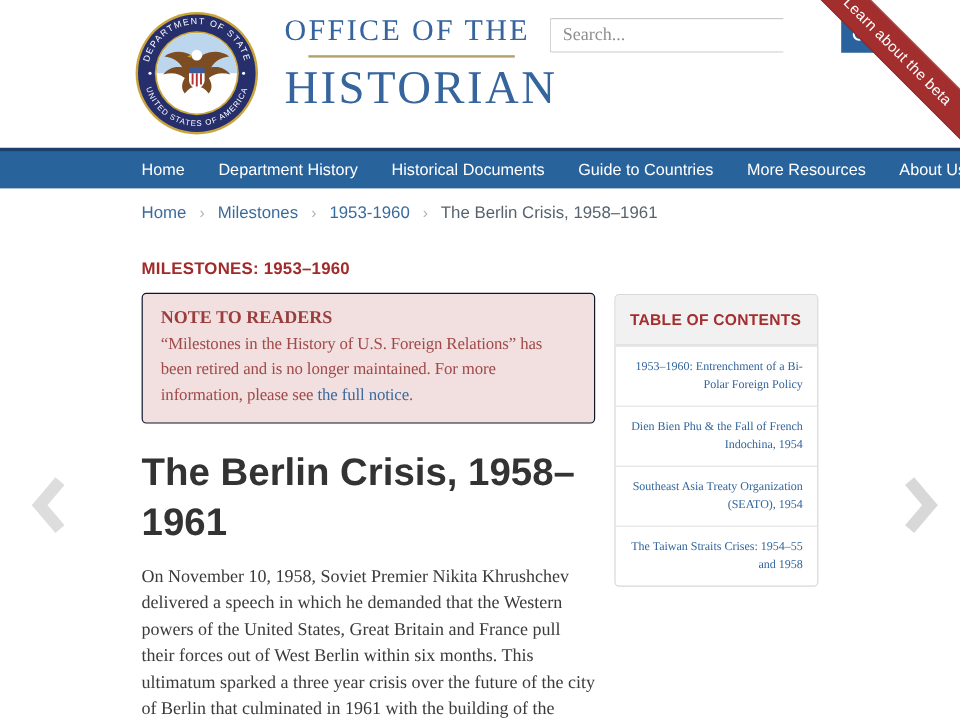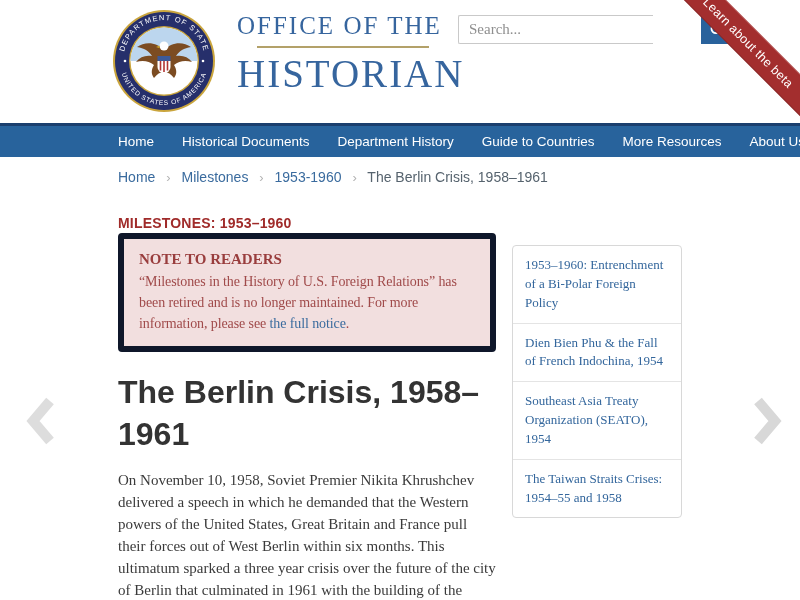--- a/index.html
+++ b/index.html
@@ -34,35 +34,35 @@
   .breadcrumb { margin:12px 0 12px 118px; font-size:14px; }
   .crumb-link { color:#3a6b9e; cursor:pointer; }
   .crumb-sep { color:#b3b3b3; margin:0 7px; font-size:13px; }
   .crumb-current { color:#56636e; }
 
   
   .content { display:flex; margin:30px 0 0 118px; width:564px; gap:16px; align-items:flex-start; }
   .main-col { width:378px; }
   .kicker { color:#a02b2a; font-weight:bold; font-size:14px; letter-spacing:0.2px; }
 
-  .note { margin-top:2px; background:#f2dfdf; border:6px solid #0f172a; border-radius:4px; padding:12px 15px;
+  .note { margin-top:13px; background:#f2dfdf; border:1px solid #0f172a; border-radius:4px; padding:12px 15px;
           font-family:"Liberation Serif",serif; color:#a04a4a; }
   .note-heading { font-weight:bold; color:#993d3d; font-size:15px; margin-bottom:3px; }
   .note-body { font-size:14px; line-height:1.5; letter-spacing:-0.1px; }
   .note-link { color:#3a6b9e; cursor:pointer; }
 
   .page-title { margin-top:20px; font-size:32px; line-height:1.3; color:#333333; font-weight:bold; }
   .body-text { margin-top:14px; font-family:"Liberation Serif",serif; font-size:15px; line-height:22px; color:#3a3a3a; }
 
   
   .sidebar { width:170px; margin-top:30px; border:1px solid #d8d8d8; border-radius:4px; overflow:hidden; background:#fff; }
   .toc-header { background:#f1f1f1; padding:13px 12px; color:#a42e2e; font-weight:bold; font-size:13px;
                 border-bottom:1px solid #d8d8d8; letter-spacing:0.2px; }
-  .toc-item { padding:10px 12px; font-family:"Liberation Serif",serif; font-size:13px; line-height:1.45;
-              color:#33669c; cursor:pointer; border-top:1px solid #e4e4e4; }
+  .toc-item { padding:10px 12px; font-family:"Liberation Serif",serif; font-size:10px; line-height:1.45;
+              color:#33669c; cursor:pointer; border-top:1px solid #e4e4e4;text-align:right; }
   .toc-item:first-of-type { border-top:none; }
 
   
   .arrow { position:absolute; top:394px; cursor:pointer; }
   .arrow-left { left:22px; }
   .arrow-right { right:14px; }
 </style>
 </head>
 <body>
 
@@ -114,22 +114,22 @@
     </button>
   </div>
 
   <div class="ribbon-wrap">
     <div class="ribbon">Learn about the beta</div>
   </div>
 </div>
 
 <div class="nav">
   <div class="nav-item">Home</div>
+  <div class="nav-item">Department History</div>
   <div class="nav-item">Historical Documents</div>
-  <div class="nav-item">Department History</div>
   <div class="nav-item">Guide to Countries</div>
   <div class="nav-item">More Resources</div>
   <div class="nav-item">About Us</div>
 </div>
 
 <div class="breadcrumb">
   <span class="crumb-link">Home</span>
   <span class="crumb-sep">›</span>
   <span class="crumb-link">Milestones</span>
   <span class="crumb-sep">›</span>
@@ -147,20 +147,21 @@
       <div class="note-heading">NOTE TO READERS</div>
       <div class="note-body"><span>“Milestones in the History of U.S. Foreign Relations” has been retired and is no longer maintained. For more information, please see </span><span class="note-link">the full notice</span><span>.</span></div>
     </div>
 
     <h1 class="page-title">The Berlin Crisis, 1958–1961</h1>
 
     <p class="body-text">On November 10, 1958, Soviet Premier Nikita Khrushchev delivered a speech in which he demanded that the Western powers of the United States, Great Britain and France pull their forces out of West Berlin within six months. This ultimatum sparked a three year crisis over the future of the city of Berlin that culminated in 1961 with the building of the Berlin Wall. The division of Germany and its capital city of Berlin among the</p>
   </div>
 
   <div class="sidebar">
+    <div class="toc-header">TABLE OF CONTENTS</div>
     <div class="toc-item">1953–1960: Entrenchment of a Bi-Polar Foreign Policy</div>
     <div class="toc-item">Dien Bien Phu &amp; the Fall of French Indochina, 1954</div>
     <div class="toc-item">Southeast Asia Treaty Organization (SEATO), 1954</div>
     <div class="toc-item">The Taiwan Straits Crises: 1954–55 and 1958</div>
 
   </div>
 </div>
 
 <div class="arrow arrow-left">
   <svg width="36" height="54" viewBox="0 0 36 54">

